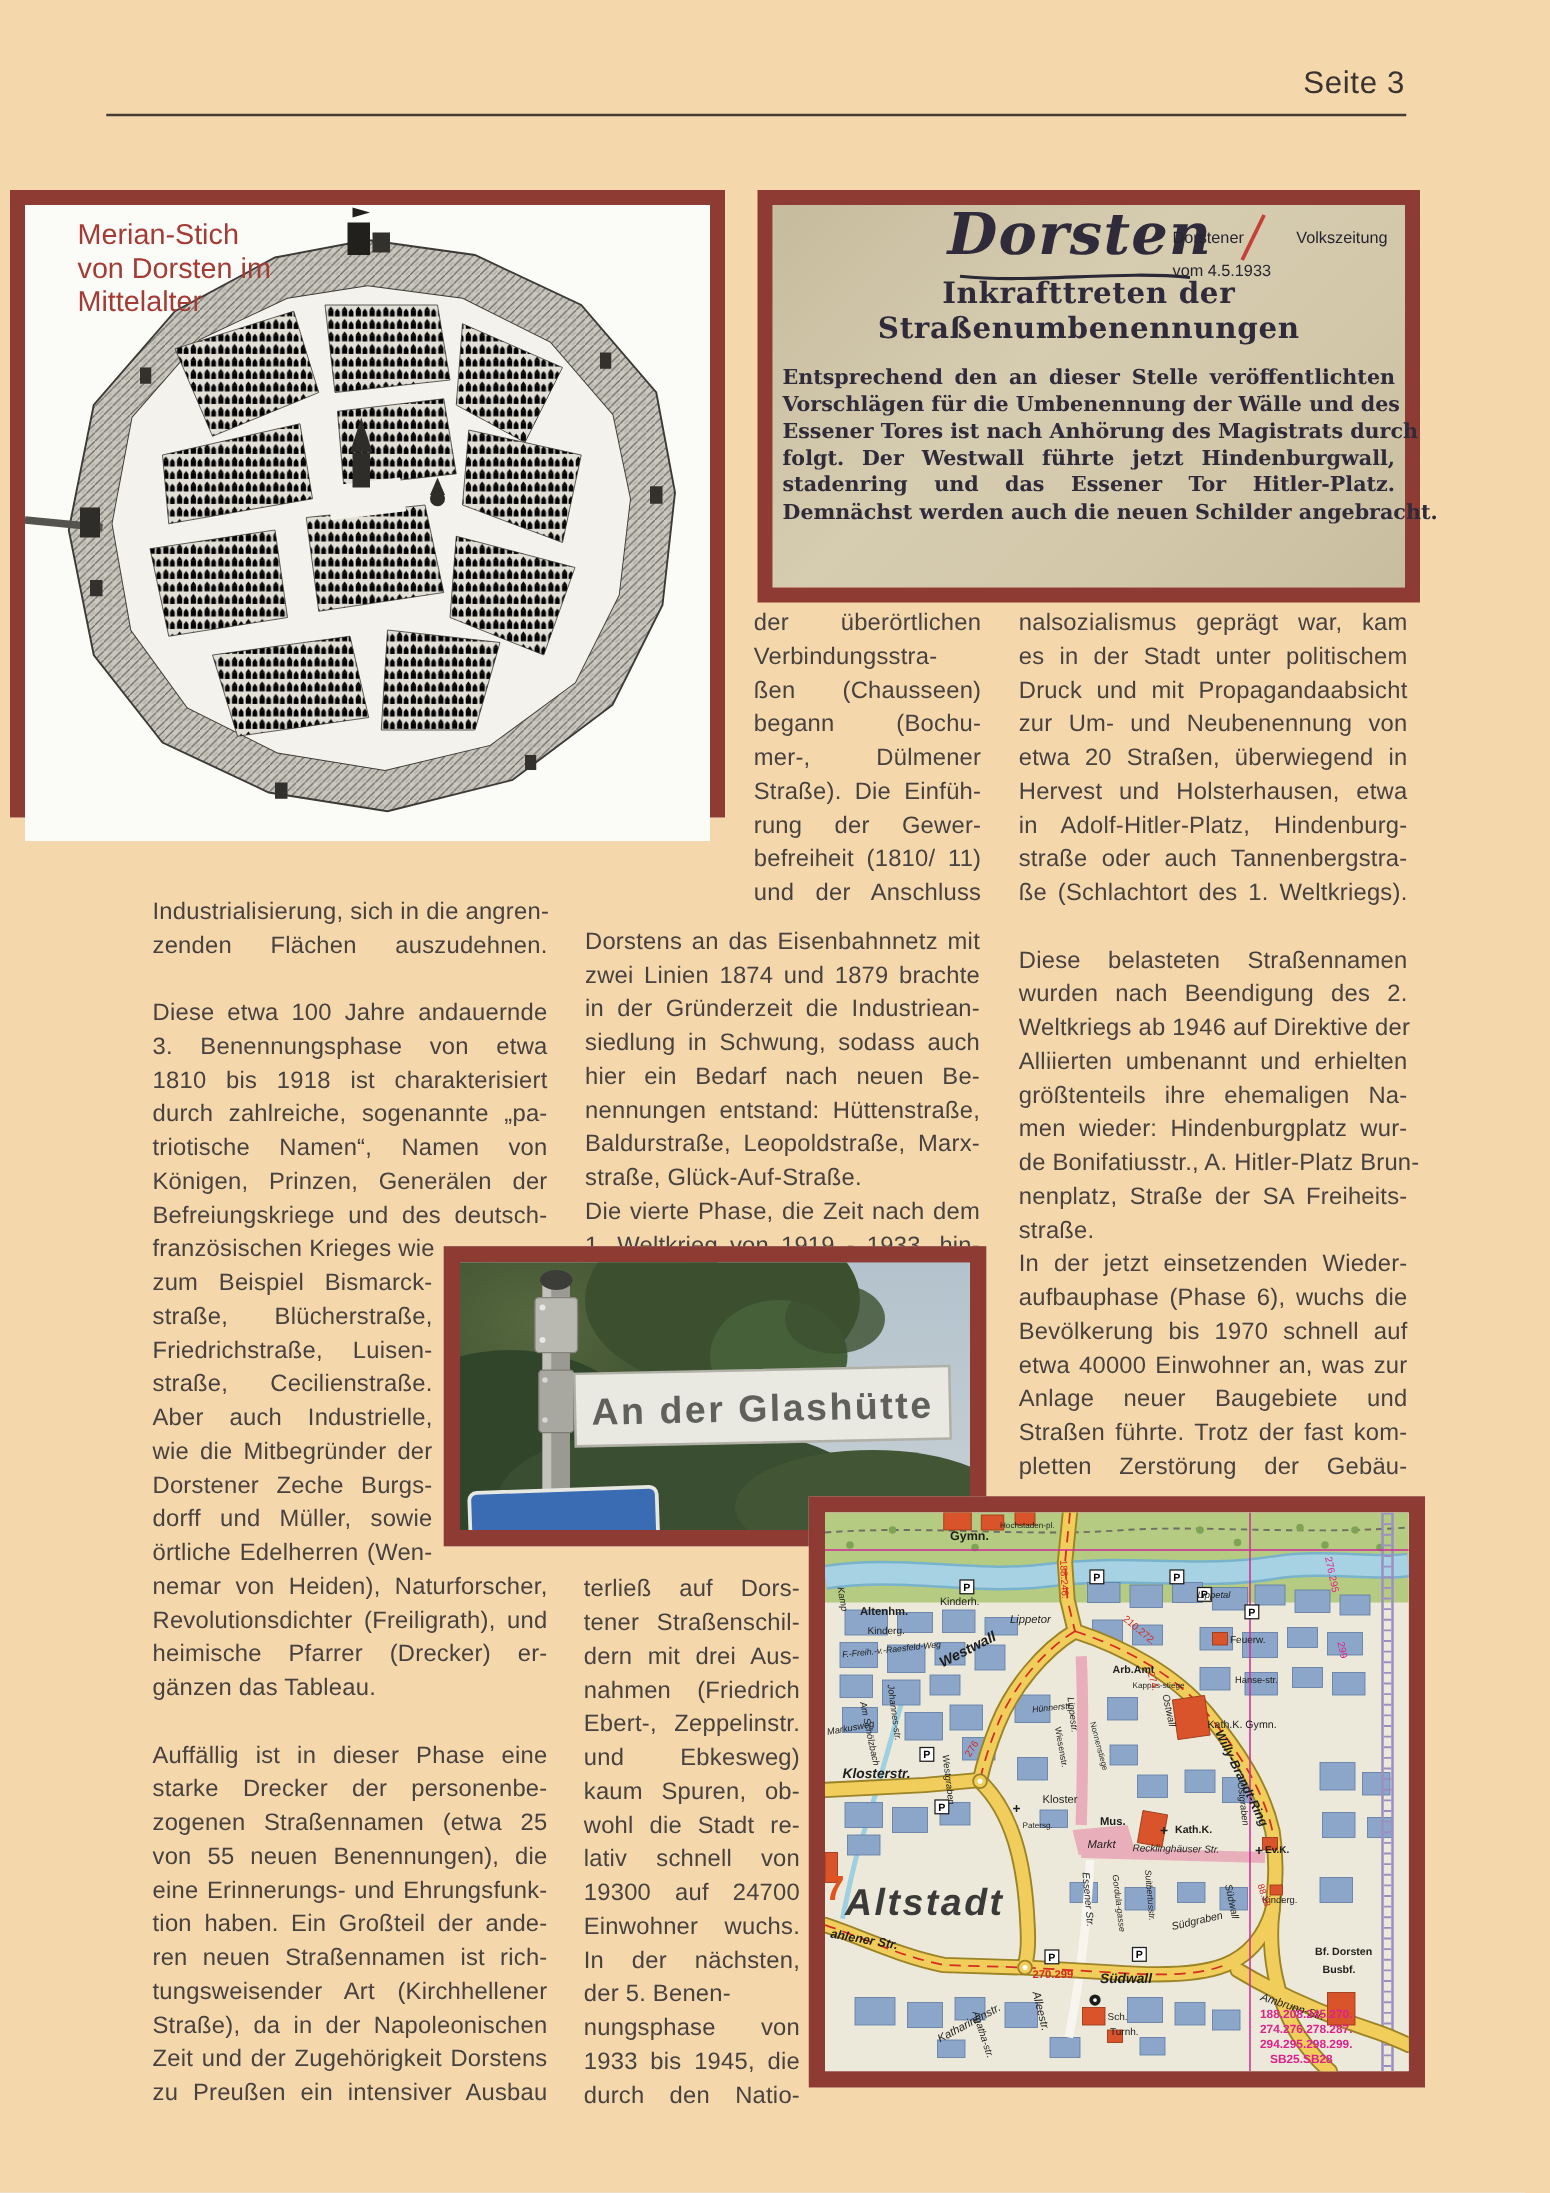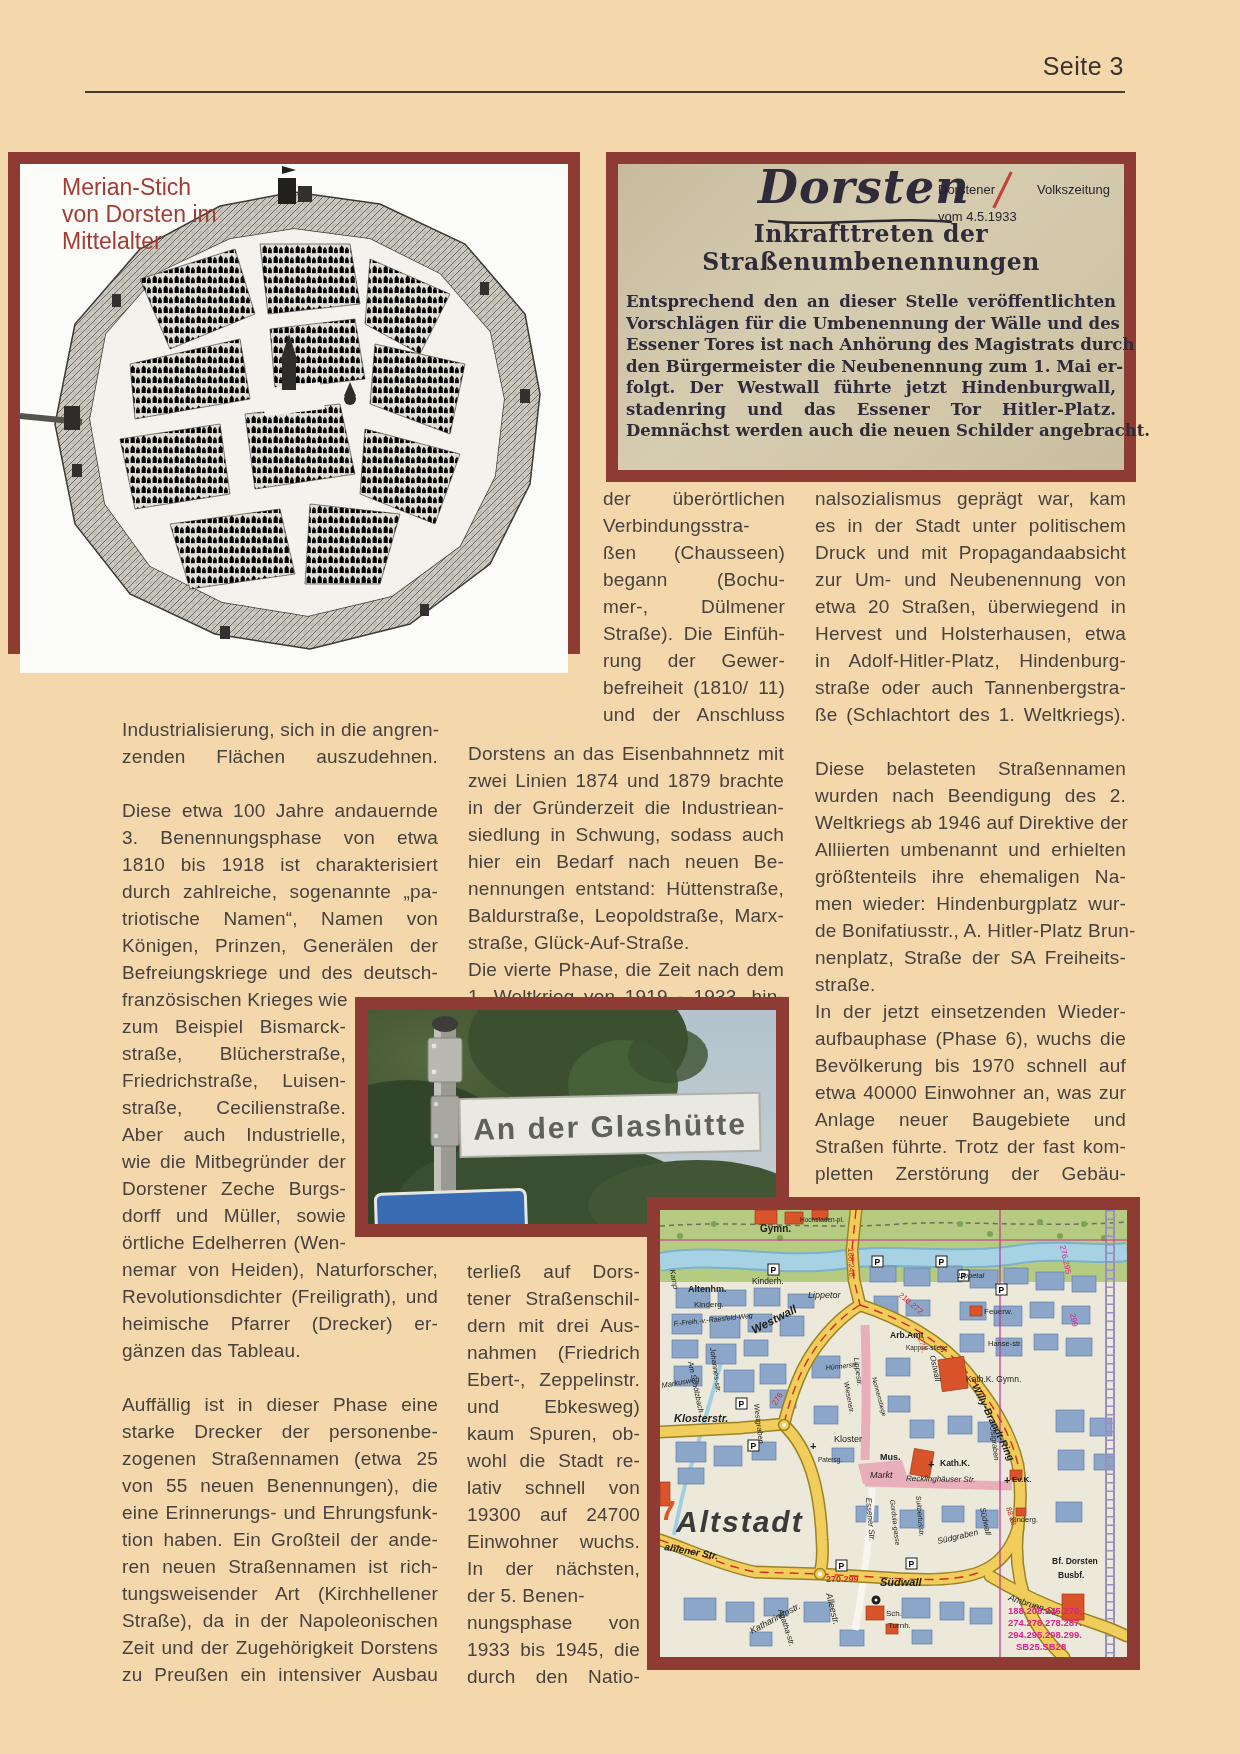--- a/index.html
+++ b/index.html
@@ -132,21 +132,20 @@
       <div id="np-slash"></div>
       <div id="np-source">
           <div class="tl just"><span>Dorstener Volkszeitung</span></div>
           <div class="tl"><span>vom 4.5.1933</span></div>
         </div>
       <div id="np-headline">Inkrafttreten der Straßenumbenennungen</div>
       <div id="np-body">
           <div class="tl just"><span>Entsprechend den an dieser Stelle veröffentlichten</span></div>
           <div class="tl"><span>Vorschlägen für die Umbenennung der Wälle und des</span></div>
           <div class="tl"><span>Essener Tores ist nach Anhörung des Magistrats durch</span></div>
-          <div class="tl"><span>den Bürgermeister die Neubenennung zum 1. Mai er-</span></div>
           <div class="tl just"><span>folgt. Der Westwall führte jetzt Hindenburgwall,</span></div>
           <div class="tl just"><span>stadenring und das Essener Tor Hitler-Platz.</span></div>
           <div class="tl"><span>Demnächst werden auch die neuen Schilder angebracht.</span></div>
         </div>
     </div>
   </div>
 
   <div class="colblock" style="left:122px;top:716px;width:316px;">
       <div class="tl"><span>Industrialisierung, sich in die angren-</span></div>
       <div class="tl just"><span>zenden Flächen auszudehnen.</span></div>

